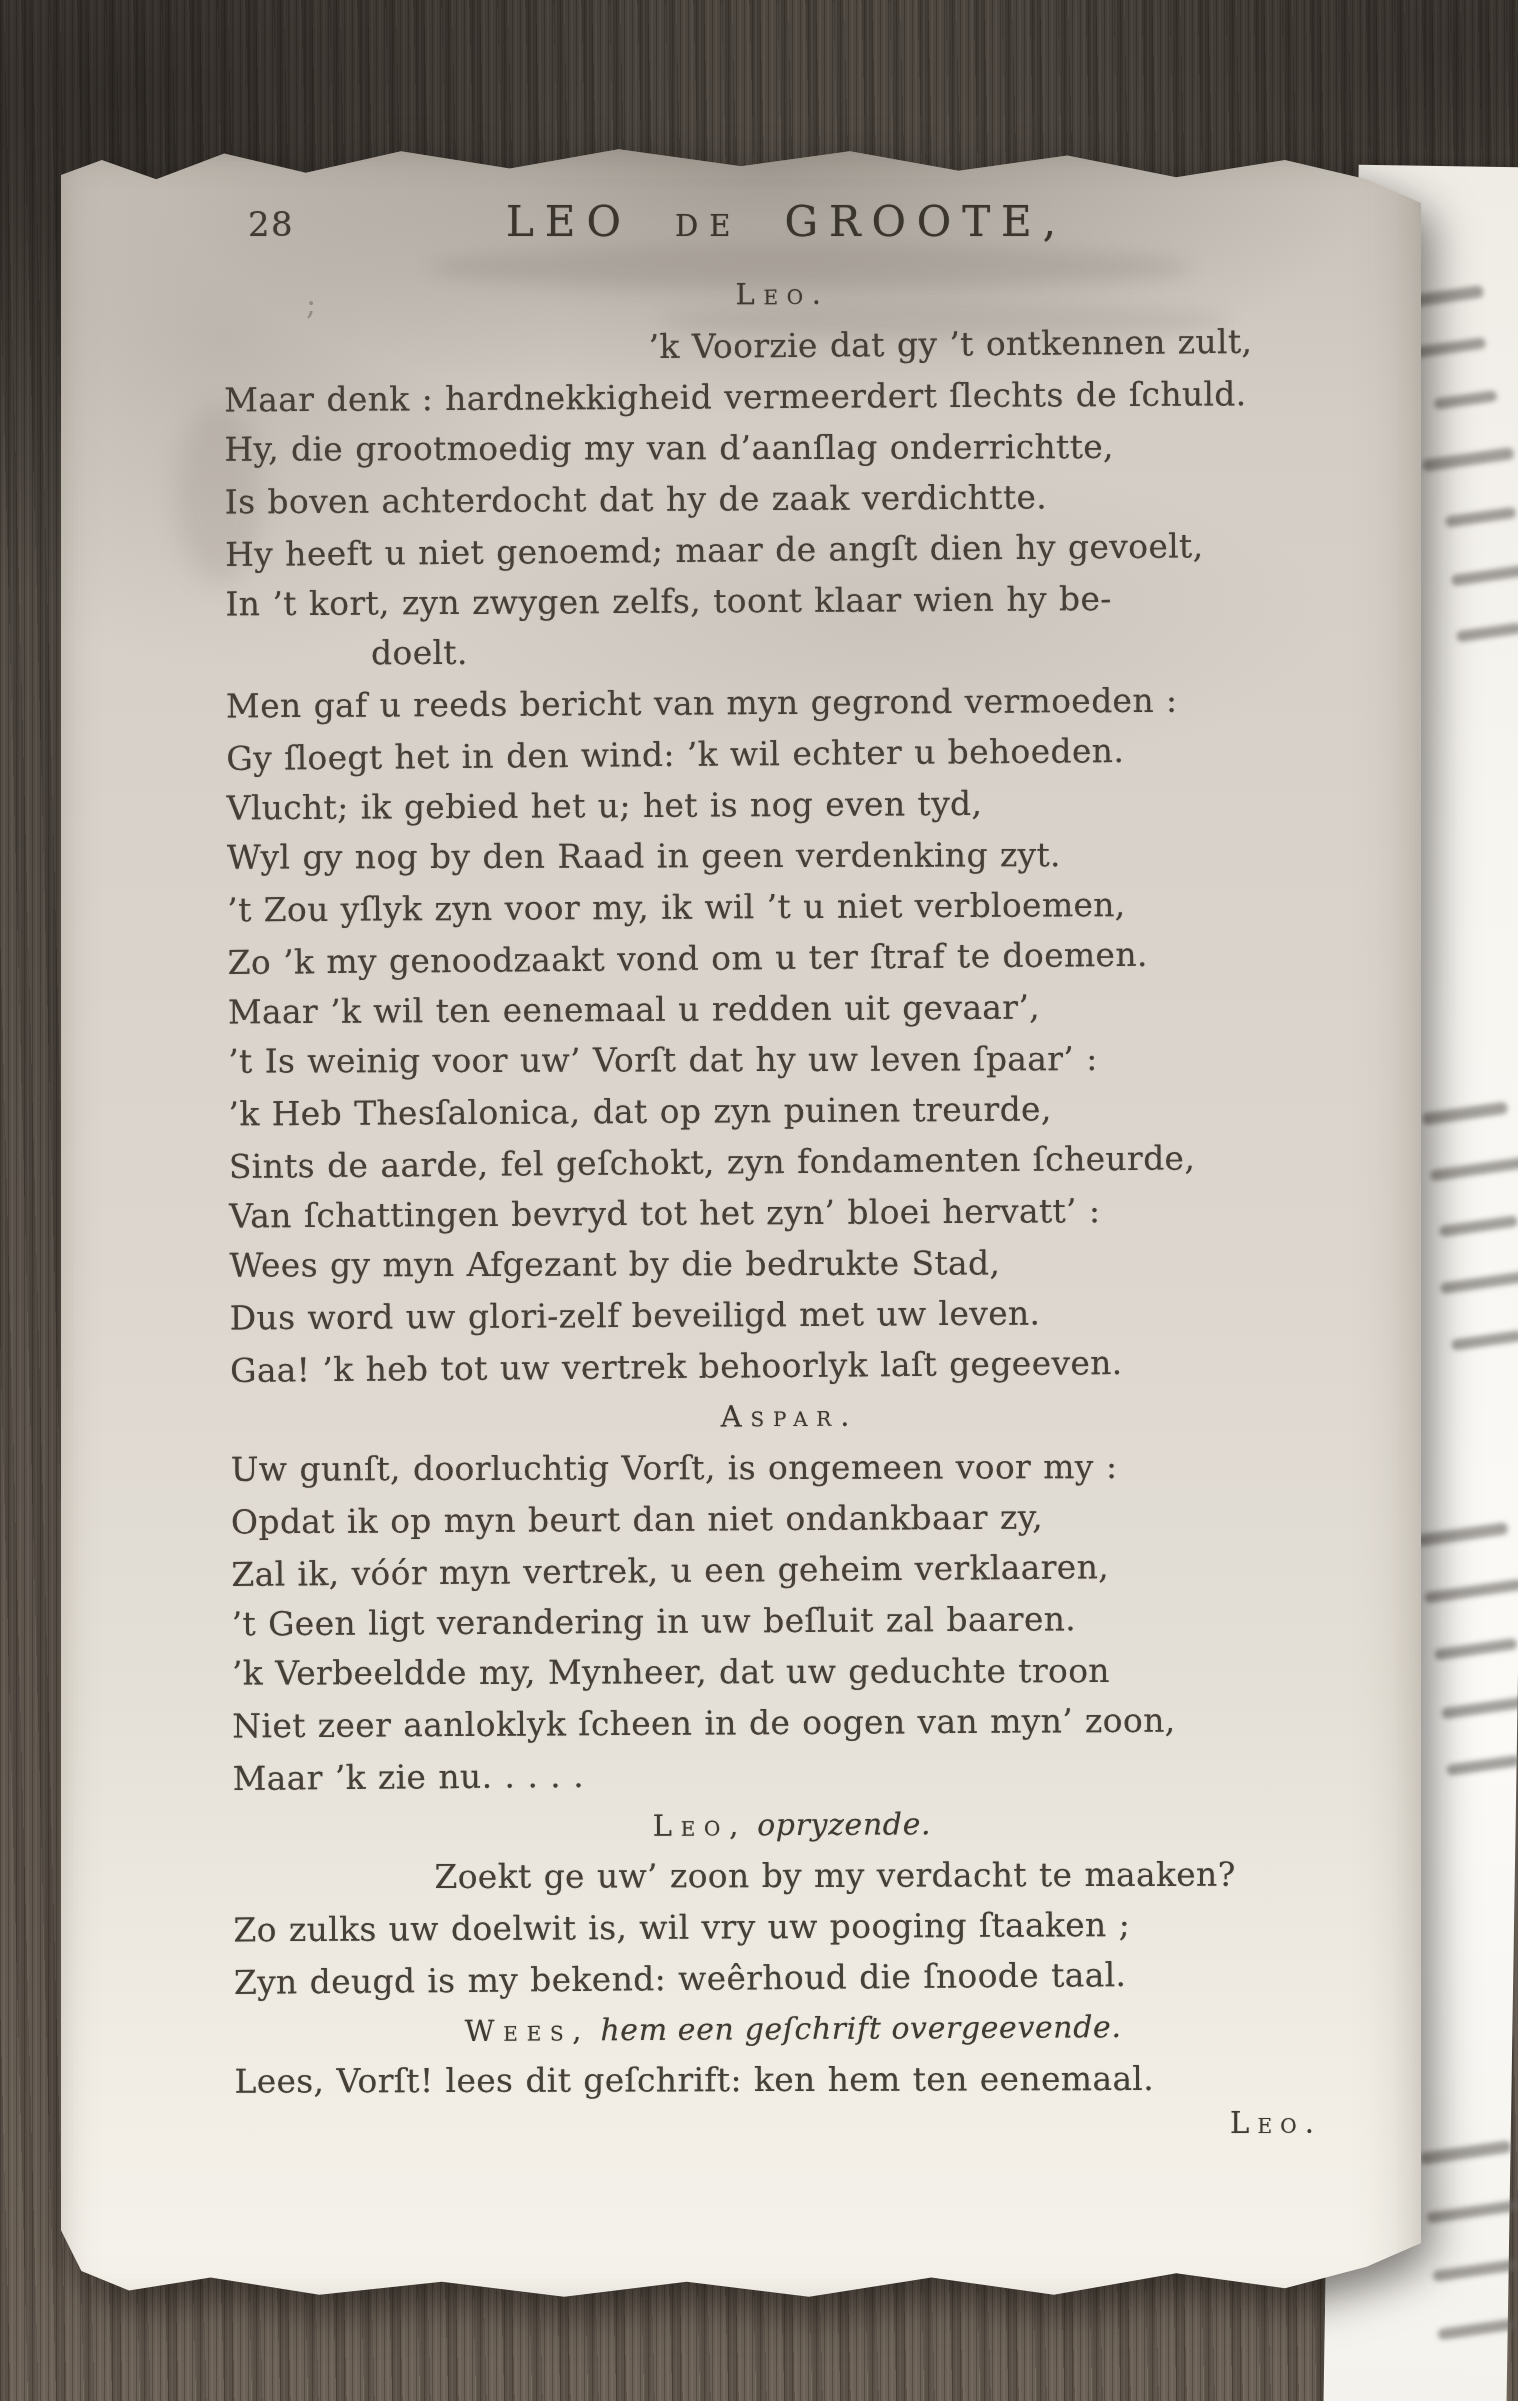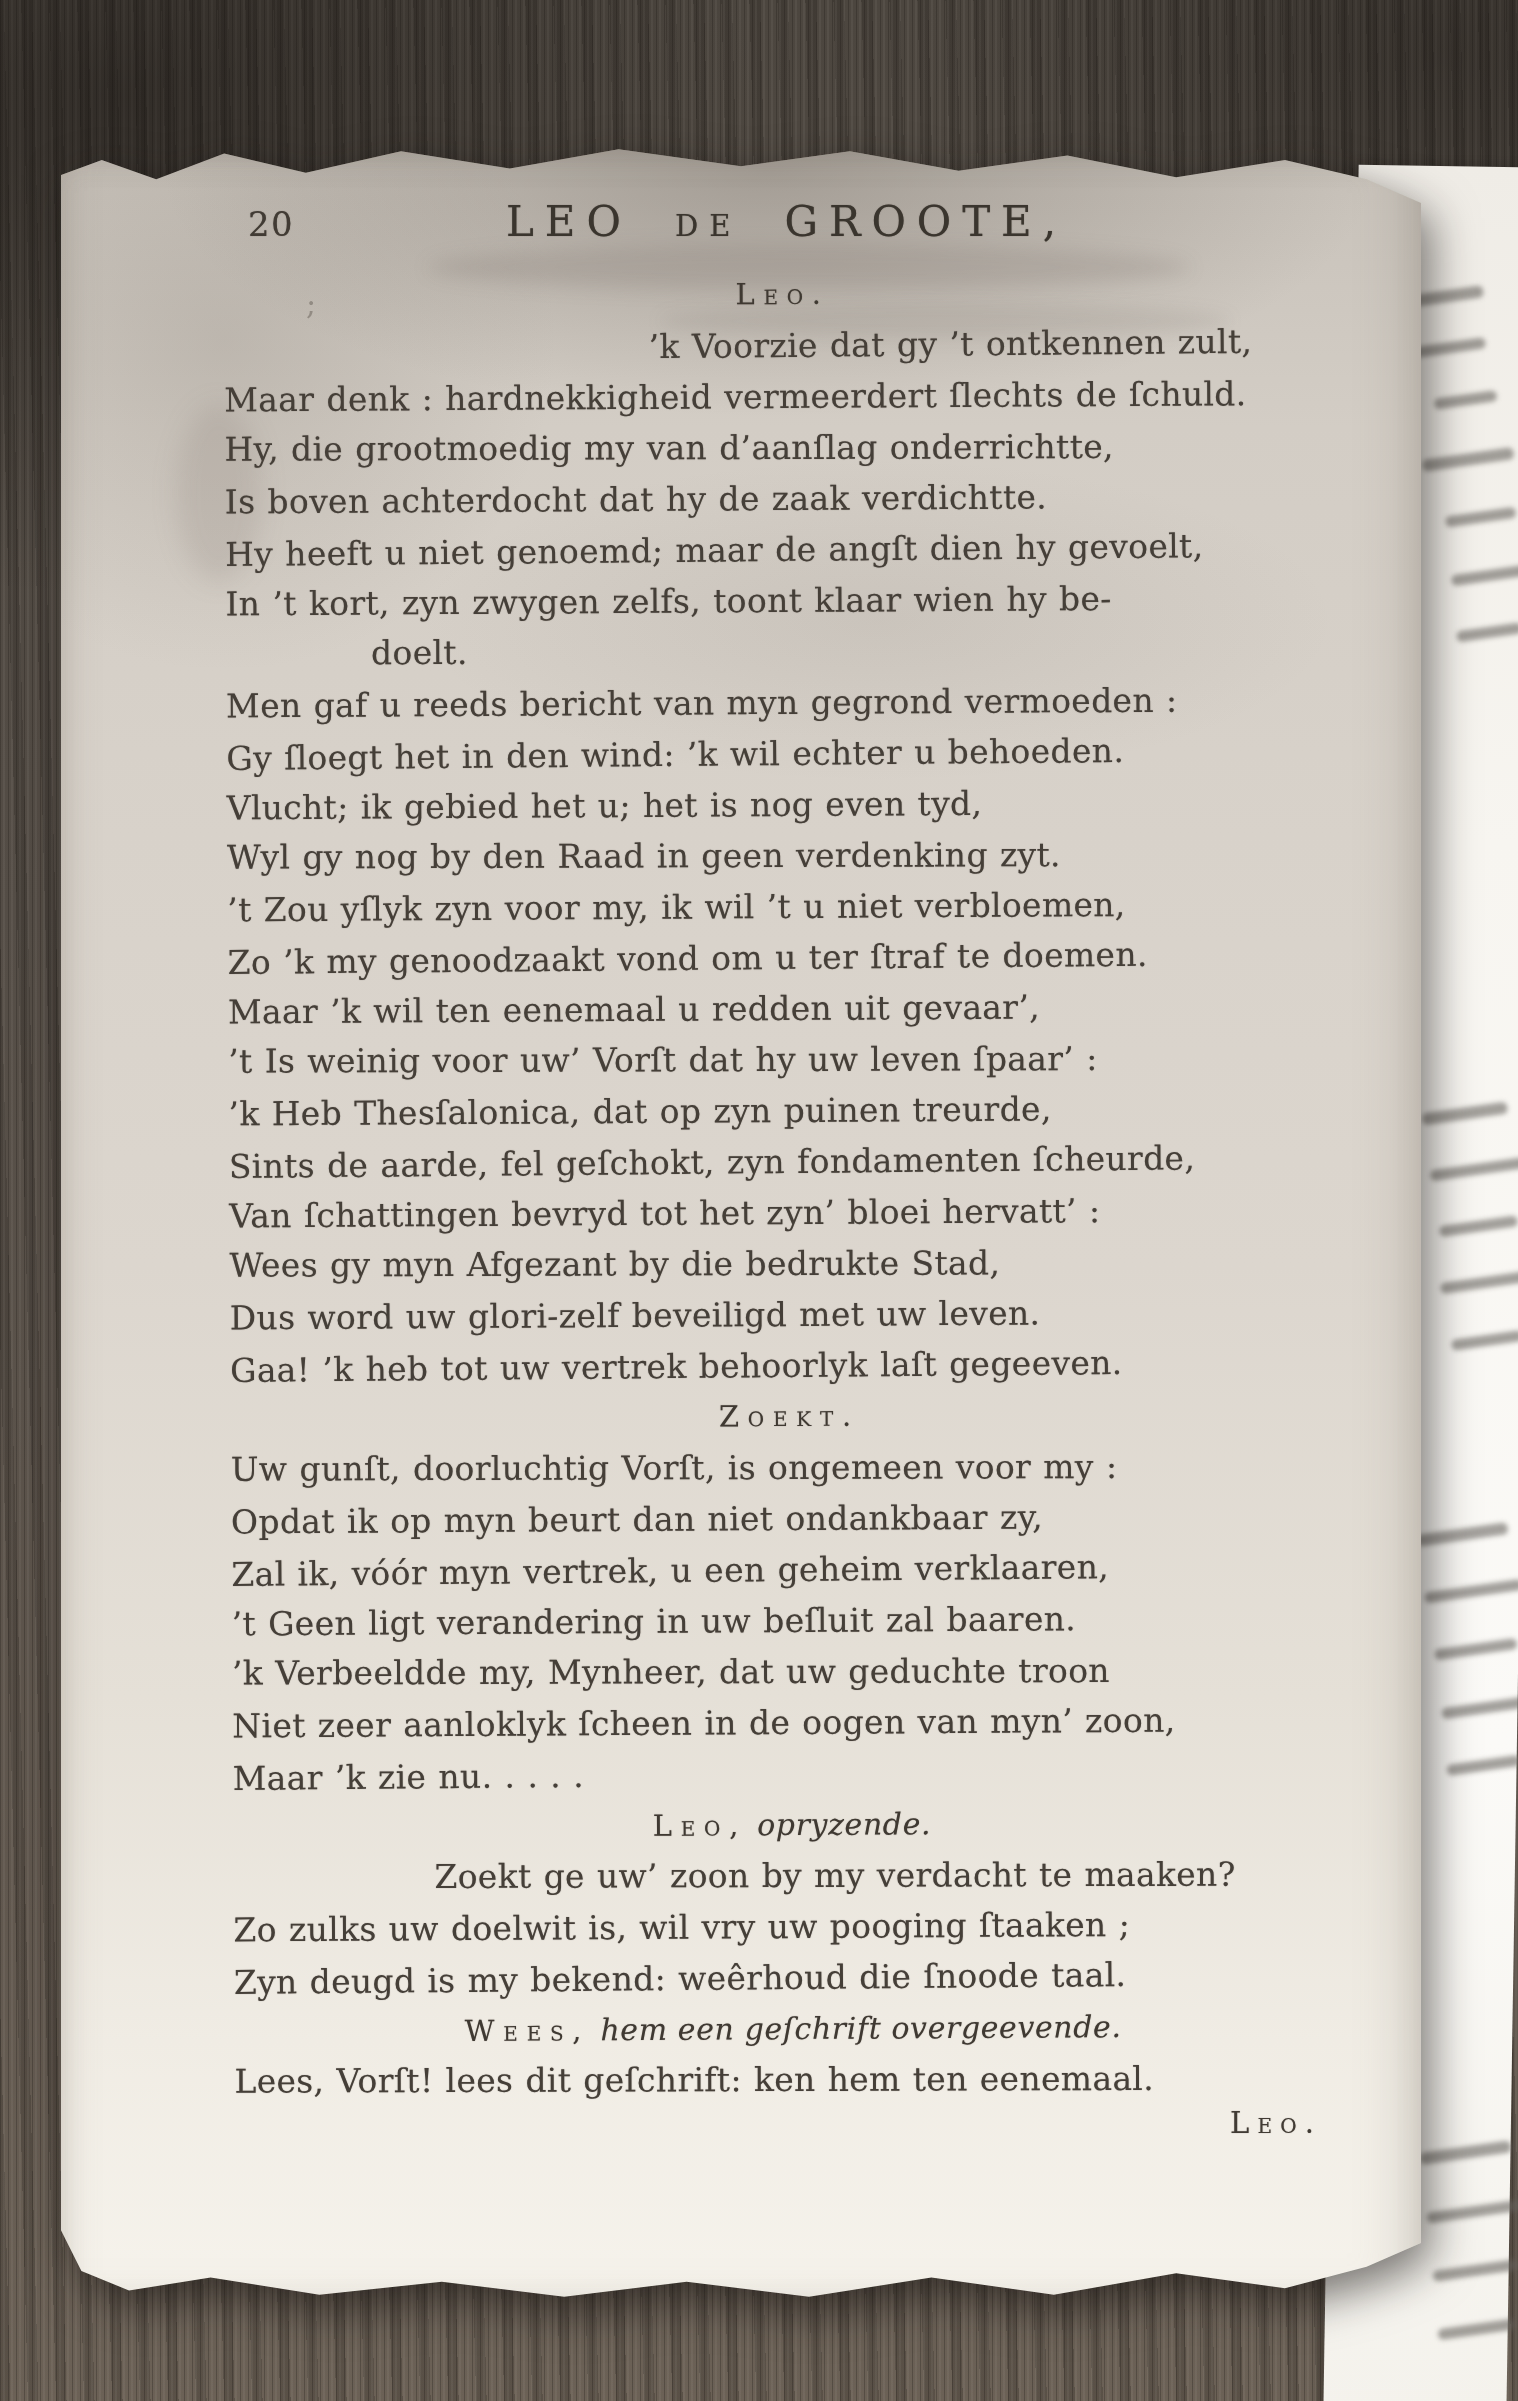--- a/index.html
+++ b/index.html
@@ -140,21 +140,21 @@
 
   <div class="page">
     <div class="page-inner">
 
       <div class="smudge smudge-a"></div>
       <div class="smudge smudge-b"></div>
       <div class="smudge smudge-c"></div>
       <div class="bleed-mark">;</div>
 
       <header class="page-header">
-        <span class="page-number">20</span>
+        <span class="page-number">28</span>
         <h1 class="running-title">LEO de GROOTE,</h1>
       </header>
 
       <main class="dialogue" id="dialogue">
   <div class="speaker"><span class="speaker-name">Leo.</span></div>
 
   <div class="verse-line" style="padding-left: 38%;">’k Voorzie dat gy ’t ontkennen zult,</div>
 
   <div class="verse-line">Maar denk : hardnekkigheid vermeerdert ſlechts de ſchuld.</div>
 
@@ -189,21 +189,21 @@
   <div class="verse-line">Sints de aarde, fel geſchokt, zyn fondamenten ſcheurde,</div>
 
   <div class="verse-line">Van ſchattingen bevryd tot het zyn’ bloei hervatt’ :</div>
 
   <div class="verse-line">Wees gy myn Afgezant by die bedrukte Stad,</div>
 
   <div class="verse-line">Dus word uw glori-zelf beveiligd met uw leven.</div>
 
   <div class="verse-line">Gaa! ’k heb tot uw vertrek behoorlyk laſt gegeeven.</div>
 
-  <div class="speaker"><span class="speaker-name">Zoekt.</span></div>
+  <div class="speaker"><span class="speaker-name">Aspar.</span></div>
 
   <div class="verse-line">Uw gunſt, doorluchtig Vorſt, is ongemeen voor my :</div>
 
   <div class="verse-line">Opdat ik op myn beurt dan niet ondankbaar zy,</div>
 
   <div class="verse-line">Zal ik, vóór myn vertrek, u een geheim verklaaren,</div>
 
   <div class="verse-line">’t Geen ligt verandering in uw beſluit zal baaren.</div>
 
   <div class="verse-line">’k Verbeeldde my, Mynheer, dat uw geduchte troon</div>

